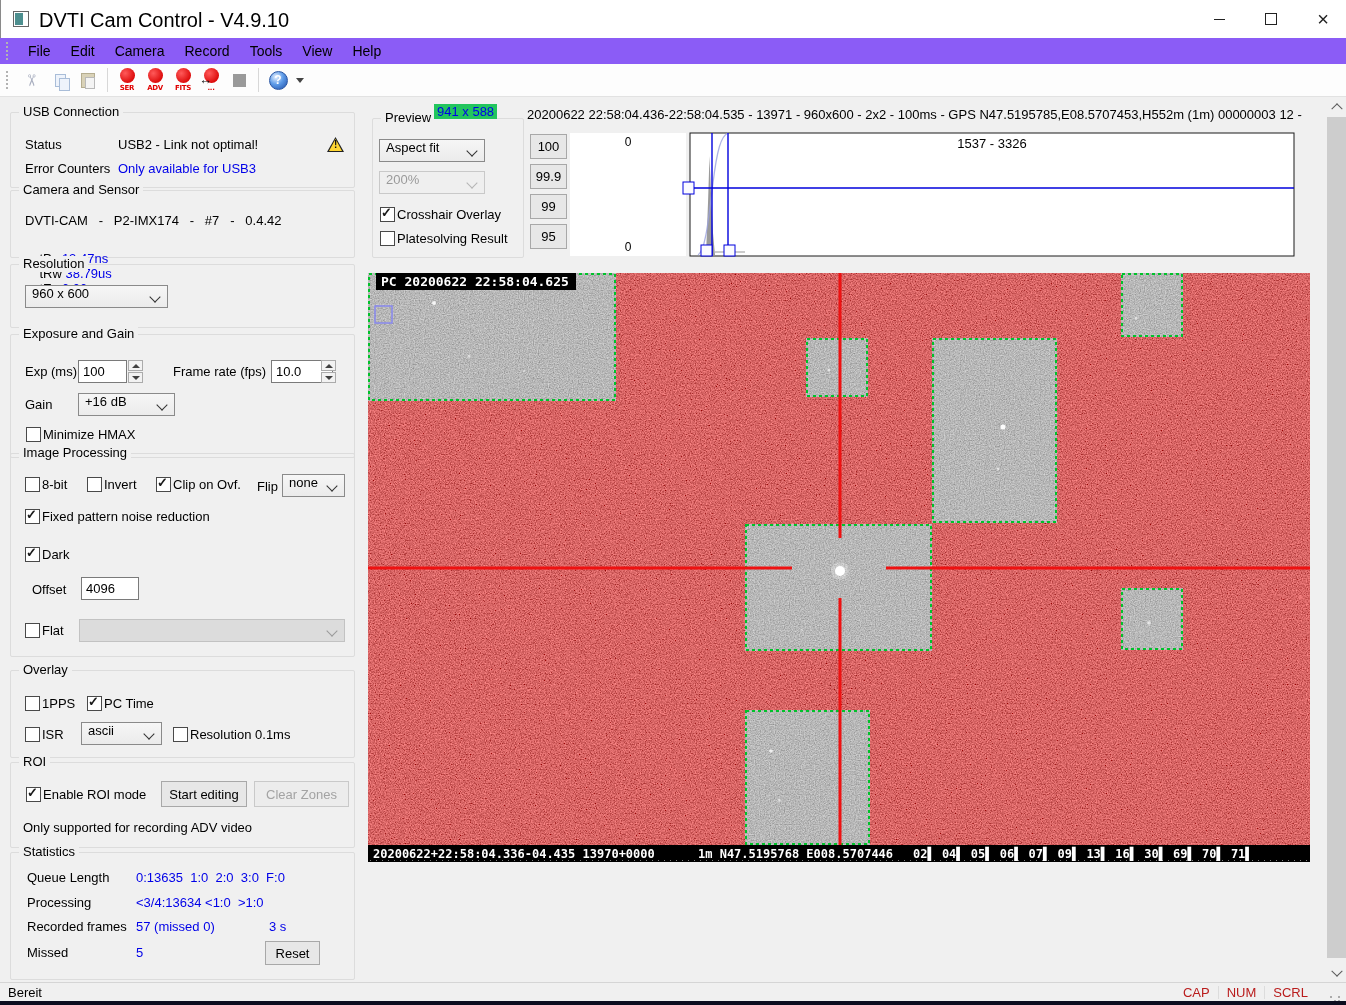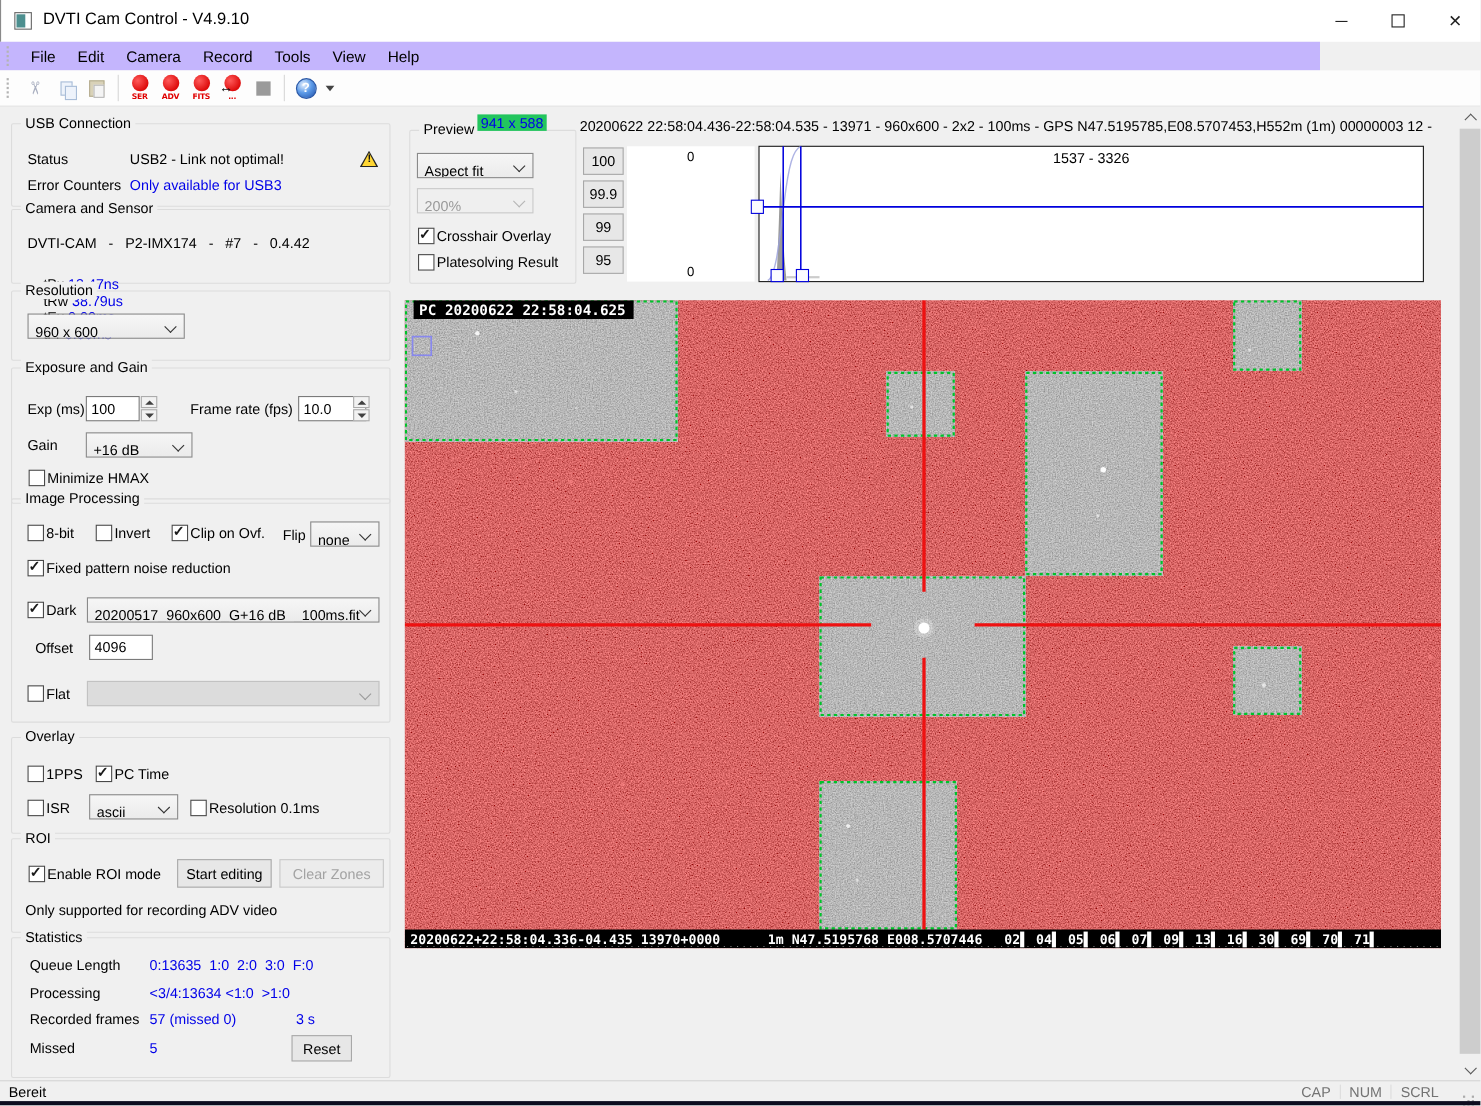--- a/index.html
+++ b/index.html
@@ -2,28 +2,28 @@
 <html><head>
 <meta charset="utf-8">
 <style>
   html,body{margin:0;padding:0}
   body{width:1346px;height:1005px;position:relative;background:#f0f0f0;
        font-family:"Liberation Sans",sans-serif;font-size:13px;color:#000;overflow:hidden}
   
   #titlebar{position:absolute;left:0;top:0;width:1346px;height:38px;background:#fff;border-left:1px solid #8a8a8a;box-sizing:border-box}
   #appicon{position:absolute;left:12px;top:11px;width:16px;height:16px;border:1px solid #666;background:#fff;box-sizing:border-box}
   #appicon::after{content:"";position:absolute;left:1px;top:1px;width:8px;height:12px;background:#4d8f8f}
-  #wintitle{position:absolute;left:38px;top:9px;font-size:15px}
+  #wintitle{position:absolute;left:38px;top:9px;font-size:20px}
   .winbtn{position:absolute;top:0;width:46px;height:38px;display:flex;align-items:center;justify-content:center}
   #btn-min{right:104px}#btn-max{right:52px}#btn-close{right:0}
   #btn-min span{width:11px;height:1px;background:#222;display:block}
   #btn-max span{width:10px;height:10px;border:1px solid #222;display:block}
   #btn-close span{font-size:20px;line-height:20px;color:#222}
   
-  #menubar{position:absolute;left:0;top:38px;width:1200px;height:26px;background:#c4b5fd;display:flex;align-items:center}
+  #menubar{position:absolute;left:0;top:38px;width:1346px;height:26px;background:#8b5cf6;display:flex;align-items:center}
   .vgrip{width:2px;height:18px;border-left:2px dotted #b3b3b3;margin:0 8px 0 6px}
   .menu-item{padding:0 10px;font-size:14px;line-height:26px;cursor:default}
   #toolbar{position:absolute;left:0;top:64px;width:1346px;height:33px;background:#fdfdfd;border-bottom:1px solid #e2e2e2;display:flex;align-items:center;box-sizing:border-box}
   .tbtn{width:26px;height:28px;display:flex;flex-direction:column;align-items:center;justify-content:center;margin:0 1px;position:relative}
   .tsep{width:1px;height:24px;background:#d8d8d8;margin:0 5px}
   .gray-glyph{color:#a9afc0;font-size:16px}
   .copy-icon i{display:block;width:9px;height:11px;background:#eef3fb;border:1px solid #a9bdd8;position:relative}
   .copy-icon i::after{content:"";position:absolute;left:3px;top:3px;width:9px;height:11px;background:#eef3fb;border:1px solid #a9bdd8}
   .paste-icon i{display:block;width:12px;height:13px;background:#d9d2b8;border:1px solid #b5ad90;position:relative}
   .paste-icon i::after{content:"";position:absolute;left:3px;top:3px;width:8px;height:10px;background:#f4f4f4;border:1px solid #b9b9b9}
@@ -35,21 +35,21 @@
   .helpcircle::after{content:"?";color:#fff;font-weight:bold;font-size:12px}
   .caret-down{width:0;height:0;border-left:4px solid transparent;border-right:4px solid transparent;border-top:5px solid #444;margin-left:4px}
   
   .grp{position:absolute;border:1px solid #dcdcdc;border-radius:2px}
   .lg{position:absolute;top:-9px;left:8px;background:#f0f0f0;padding:0 4px;line-height:16px;white-space:nowrap}
   .lbl{position:absolute;white-space:pre}
   .blue{color:#0000e8}
   .cbx{position:absolute;display:inline-flex;align-items:center;gap:2px;white-space:nowrap}
   .cbx .box{width:13px;height:13px;border:1px solid #494949;background:#fff;display:inline-block;position:relative;flex:none}
   .cbx.checked .box::after{content:"✓";position:absolute;left:0;top:-3px;font-size:13px;font-weight:bold;color:#1a1a1a}
-  .combo{position:absolute;height:23px;background:linear-gradient(#f6f6f6,#ebebeb);border:1px solid #8a8a8a;box-sizing:border-box;display:flex;align-items:center;padding:10px 22px 0 6px;white-space:nowrap;overflow:hidden}
+  .combo{position:absolute;height:23px;background:linear-gradient(#f6f6f6,#ebebeb);border:1px solid #8a8a8a;box-sizing:border-box;display:flex;padding:0 22px 0 6px;white-space:nowrap;overflow:hidden}
   .combo .chev{position:absolute;right:8px;top:7px;width:7px;height:7px;border-right:1px solid #333;border-bottom:1px solid #333;transform:rotate(45deg);transform-origin:center}
   .combo.dis{background:#efefef;border-color:#c9c9c9;color:#9a9a9a}
   .combo.dis .chev{border-color:#b5b5b5}
   .combo.flat{background:#dcdcdc;border-color:#c2c2c2}
   .combo.flat .chev{border-color:#9a9a9a}
   input.tin{position:absolute;height:23px;background:#fff;border:1px solid #7a7a7a;box-sizing:border-box;padding:0 4px;font:inherit}
   .spin{position:absolute;width:15px;height:23px}
   .spin .s{position:absolute;left:0;width:15px;height:11px;background:#f2f2f2;border:1px solid #ababab;box-sizing:border-box}
   .spin .up{top:0}.spin .dn{top:12px}
   .spin .s::after{content:"";position:absolute;left:3px;width:0;height:0;border-left:4px solid transparent;border-right:4px solid transparent}
@@ -69,21 +69,21 @@
   
   #camimg{position:absolute;left:368px;top:273px}
   #vscroll{position:absolute;left:1327px;top:97px;width:19px;height:885px;background:#f0f0f0}
   #vscroll .chevbox{position:absolute;left:0;width:19px;height:17px;display:flex;align-items:center;justify-content:center}
   #vscroll .chv{width:7px;height:7px;border-right:1.5px solid #5a5a5a;border-bottom:1.5px solid #5a5a5a}
   #sc-up{top:0}#sc-up .chv{transform:rotate(-135deg) translate(-2px,-2px)}
   #sc-dn{bottom:0}#sc-dn .chv{transform:rotate(45deg) translate(-2px,-2px)}
   #sthumb{position:absolute;left:0;top:20px;width:19px;height:841px;background:#cdcdcd}
   #statusbar{position:absolute;left:0;top:982px;width:1346px;height:19px;background:#f0f0f0;border-top:1px solid #d5d5d5;box-sizing:border-box}
   #status-left{position:absolute;left:8px;top:2px}
-  #statuskeys{position:absolute;right:30px;top:2px;display:flex;color:#737373}
+  #statuskeys{position:absolute;right:30px;top:2px;display:flex;color:#b91c1c}
   #statuskeys span.k{padding:0 8px}
   #statuskeys i{width:1px;background:#dcdcdc;margin:1px 0}
   #grip-dots{position:absolute;right:14px;bottom:3px;width:2px;height:2px;background:#ababab;
     box-shadow:8px 0 0 #ababab,4px 4px 0 #ababab,8px 4px 0 #ababab,0 8px 0 #ababab,4px 8px 0 #ababab,8px 8px 0 #ababab}
   #bottomedge{position:absolute;left:0;top:1001px;width:1346px;height:4px;background:#0c0c1e}
 </style>
 </head>
 <body>
 
 <div id="titlebar">
@@ -223,24 +223,20 @@
     <span class="chev"></span>
   </div>
   <label class="cbx checked" style="left:14px;top:55px">
       <span class="box"></span>
       <span>Fixed pattern noise reduction</span>
     </label>
   <label class="cbx checked" style="left:14px;top:93px">
       <span class="box"></span>
       <span>Dark</span>
     </label>
-  <div class="combo" style="left:68px;top:89px;width:266px">
-    <span style="white-space:pre">20200517_960x600_G+16 dB  _100ms.fit</span>
-    <span class="chev"></span>
-  </div>
   <span class="lbl" style="left:21px;top:128px">Offset</span>
   <input class="tin" style="left: 70px; top: 123px; width: 58px;" value="4096">
   <label class="cbx" style="left:14px;top:169px">
       <span class="box"></span>
       <span>Flat</span>
     </label>
   <div class="combo flat" style="left:68px;top:165px;width:266px">
     <span class="chev"></span>
   </div>
 </div>

